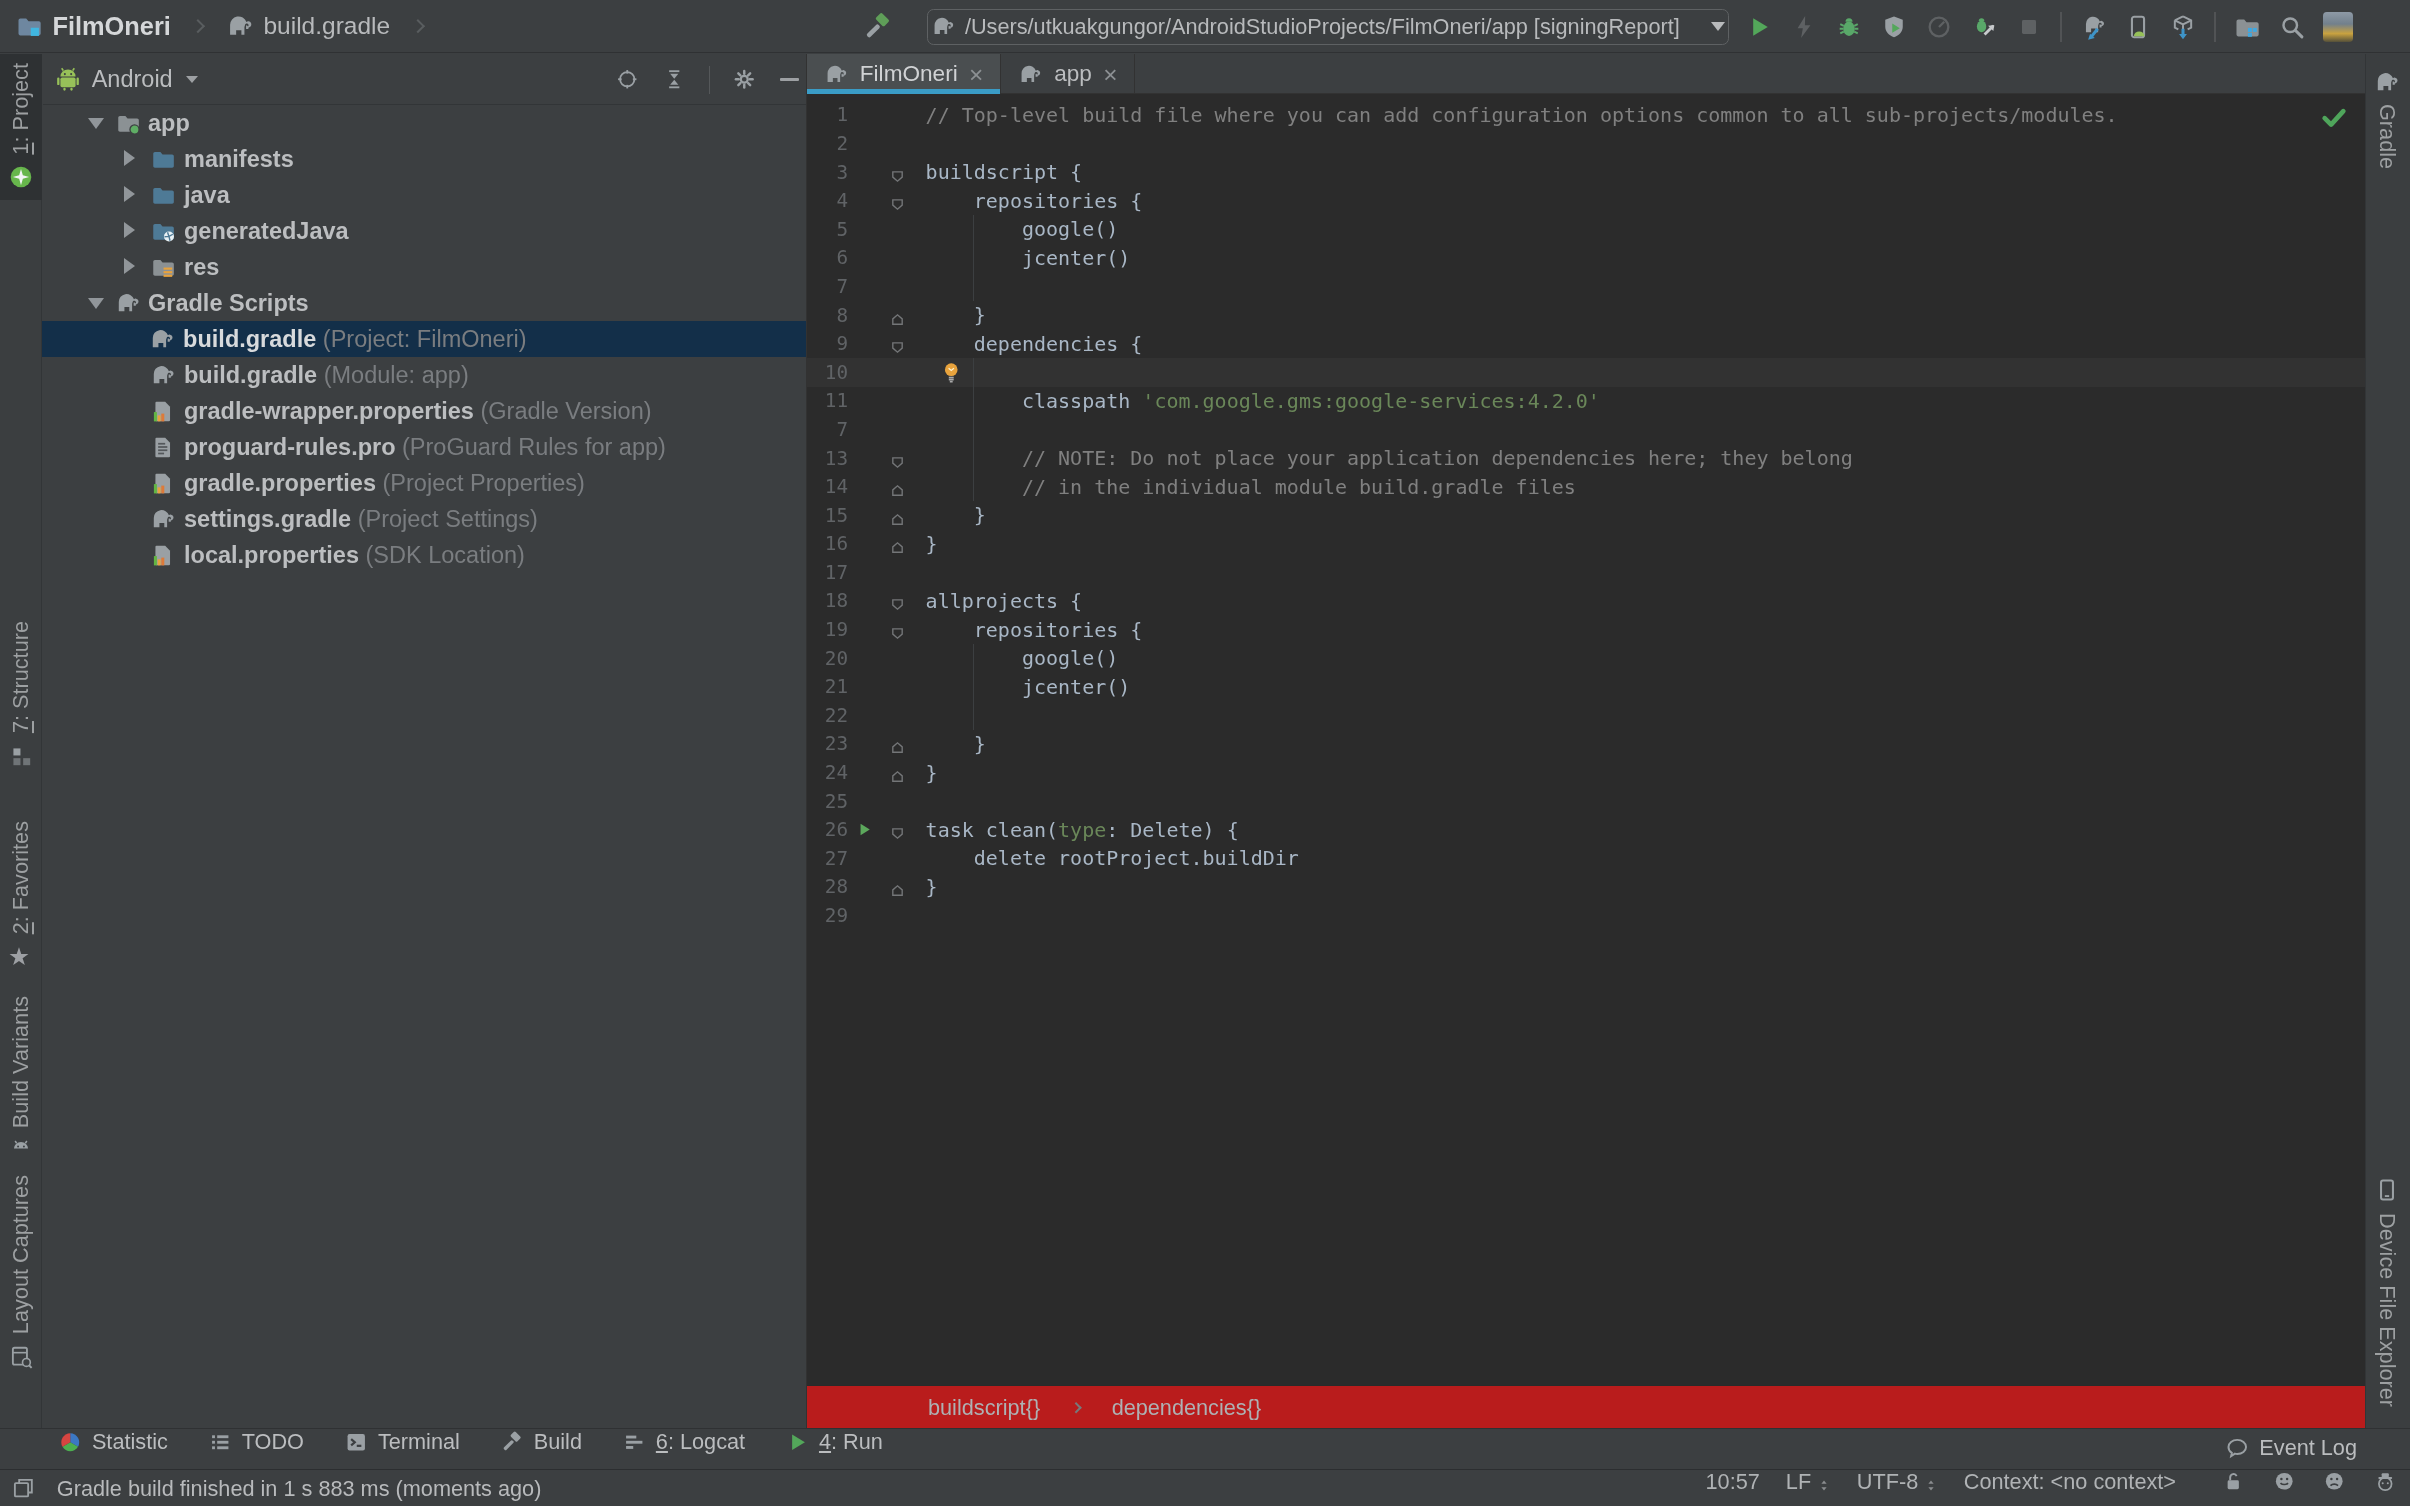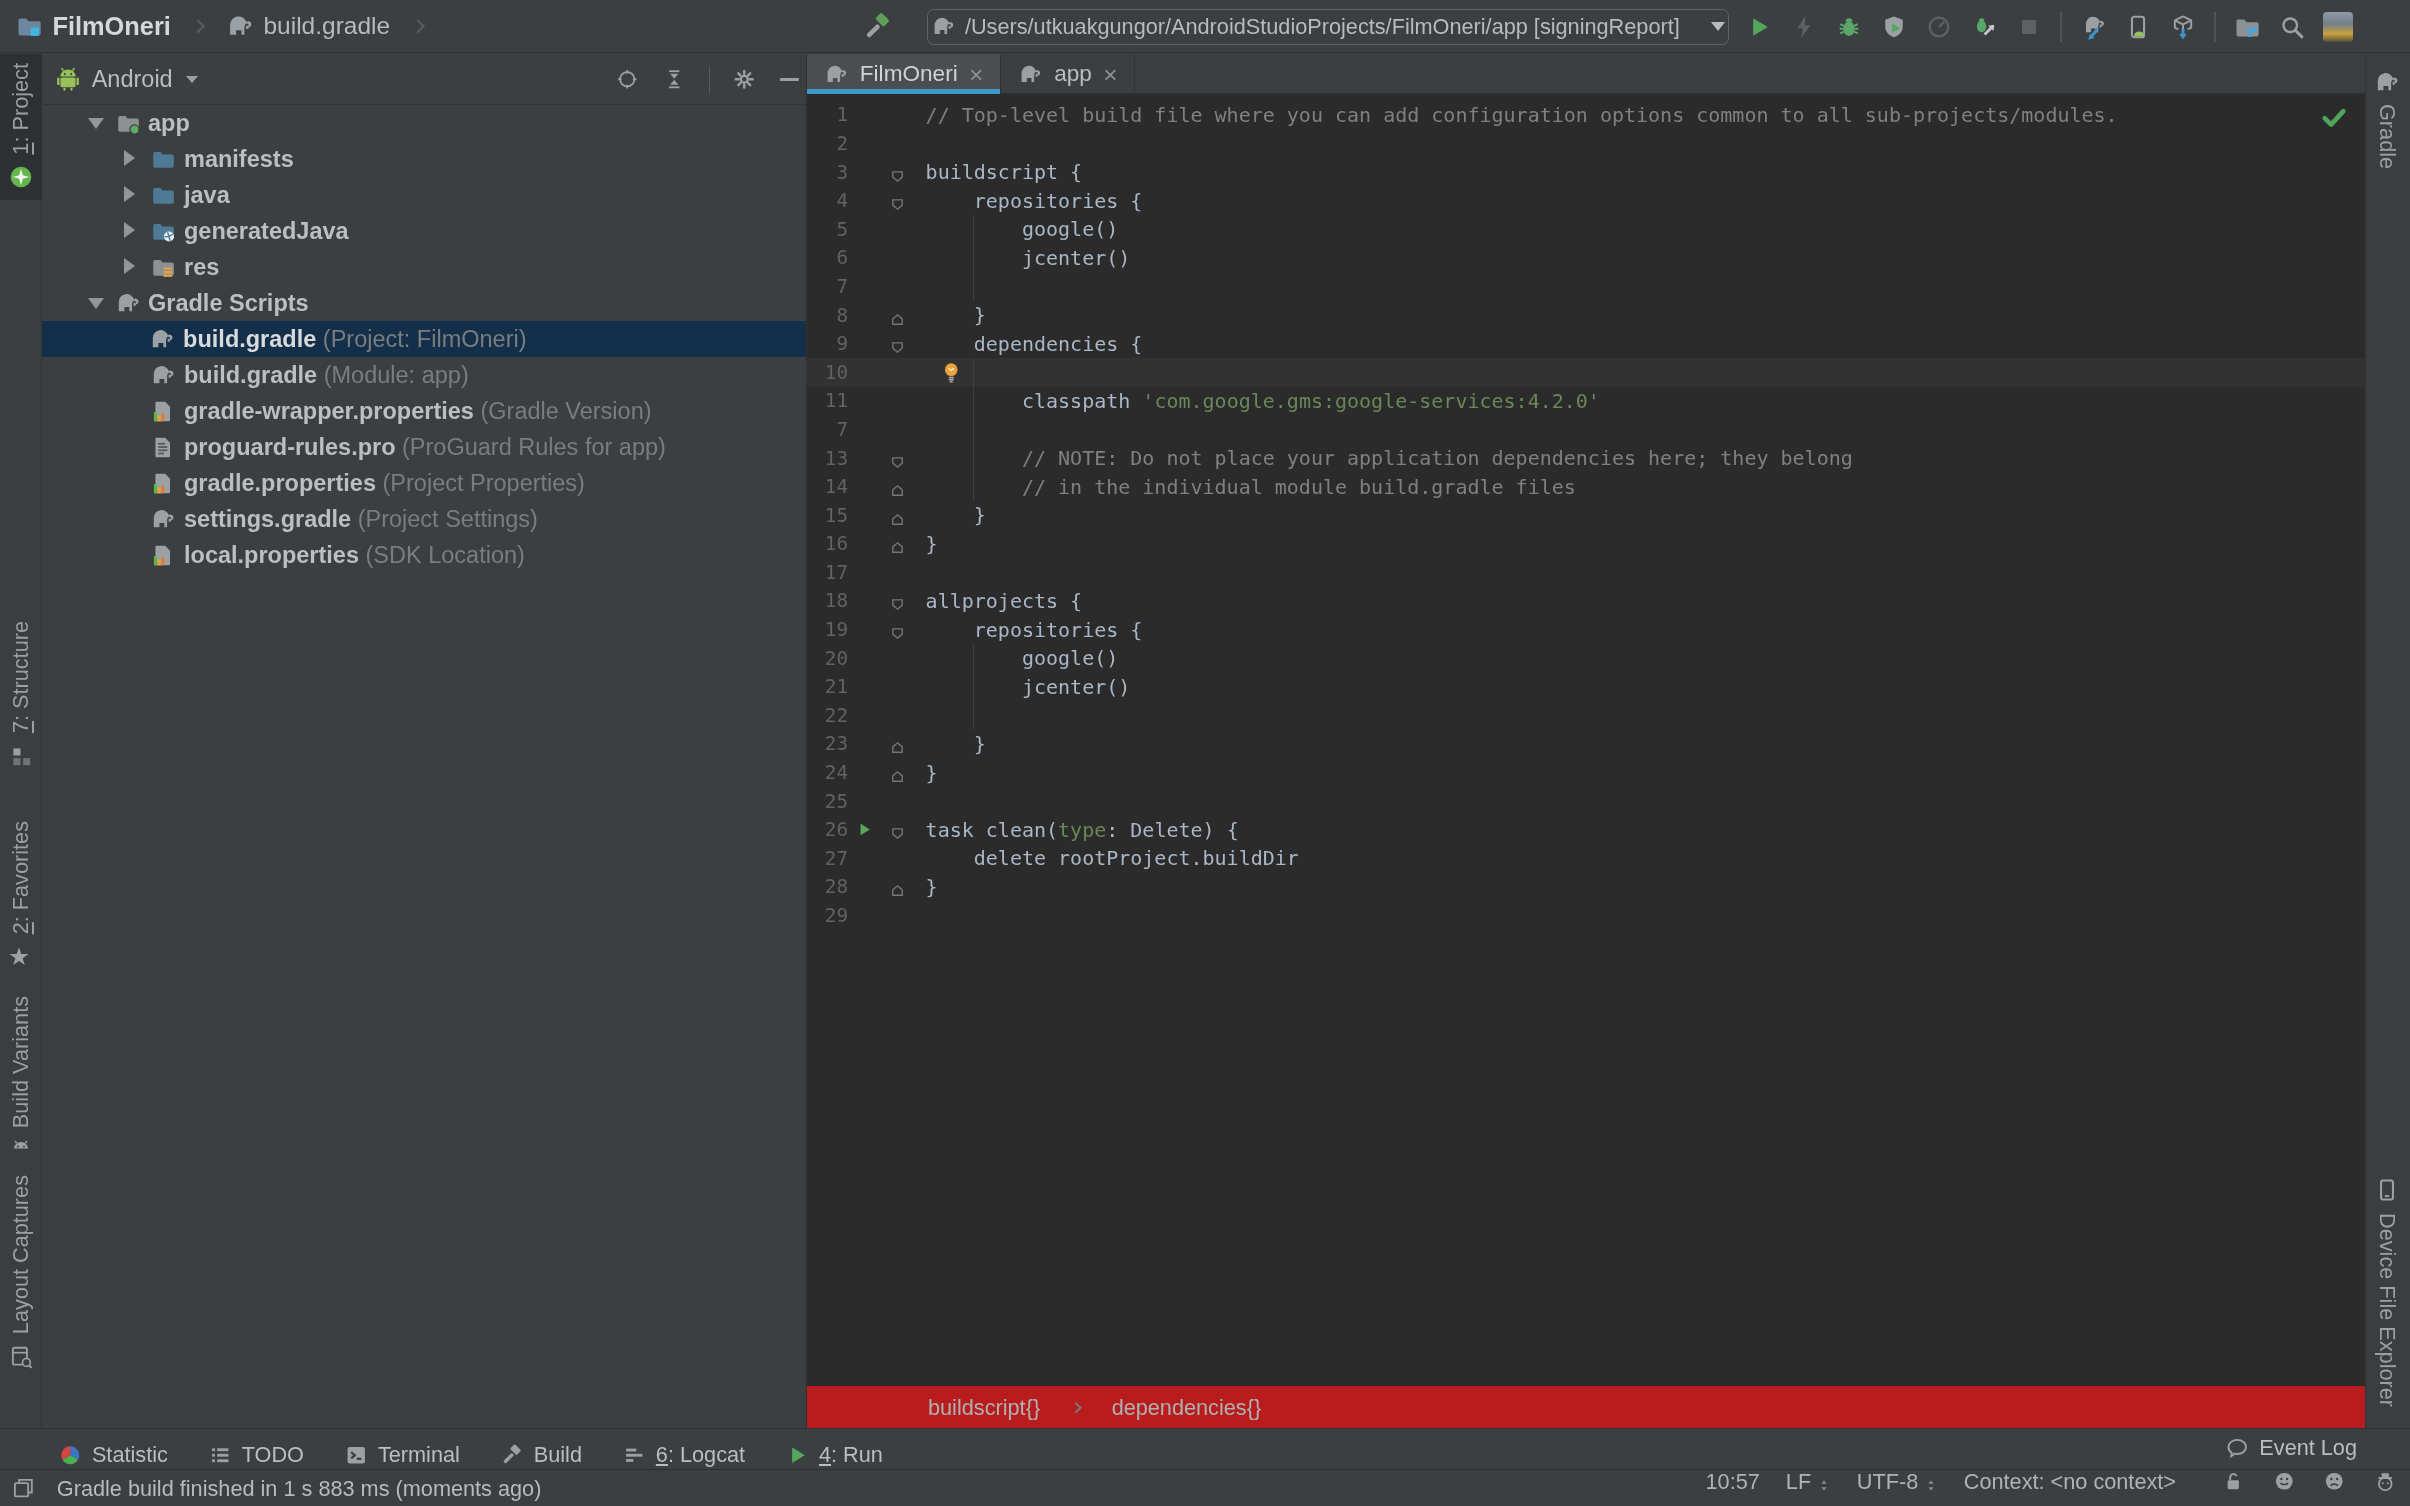--- a/index.html
+++ b/index.html
@@ -111,21 +111,21 @@
 
   #ed-breadcrumbs { position:absolute; left:0; top:1331px; width:1559px; height:44px;
                     background:#b91c1c; border-top:0.9px solid #2a2a2a; display:flex;
                     align-items:center; padding-left:121px; gap:32px; }
   .bc-item { font-size:21.7px; color:#aeb1b3; }
   .bc-chev { width:7.5px; height:7.5px; border-right:2.4px solid #77797b; border-bottom:2.4px solid #77797b;
              transform:rotate(-45deg); }
 
   
   #bottom-bar { left:0; top:1428px; width:2411px; height:40px; background:#3c3f41;
-                border-top:0.9px solid #2f3133; display:flex; align-items:flex-end;
+                border-top:0.9px solid #2f3133; display:flex; align-items:flex-start;
                 padding-left:58px; gap:40px; }
   .bb-item { display:flex; align-items:center; gap:9.4px; cursor:default; }
   .bb-item .bb-label { font-size:21.7px; color:#bbbdbf; white-space:nowrap; }
   .bicon { width:24.5px; height:24.5px; } .bicon svg{width:100%;height:100%;}
   #bb-right { position:absolute; right:53px; top:1428px; height:40px; display:flex;
               align-items:center; gap:40px; }
 
   
   #status-bar { left:0; top:1469px; width:2411px; height:38px; background:#3c3f41;
                 border-top:0.9px solid #2c2e30; display:flex; align-items:center; }

